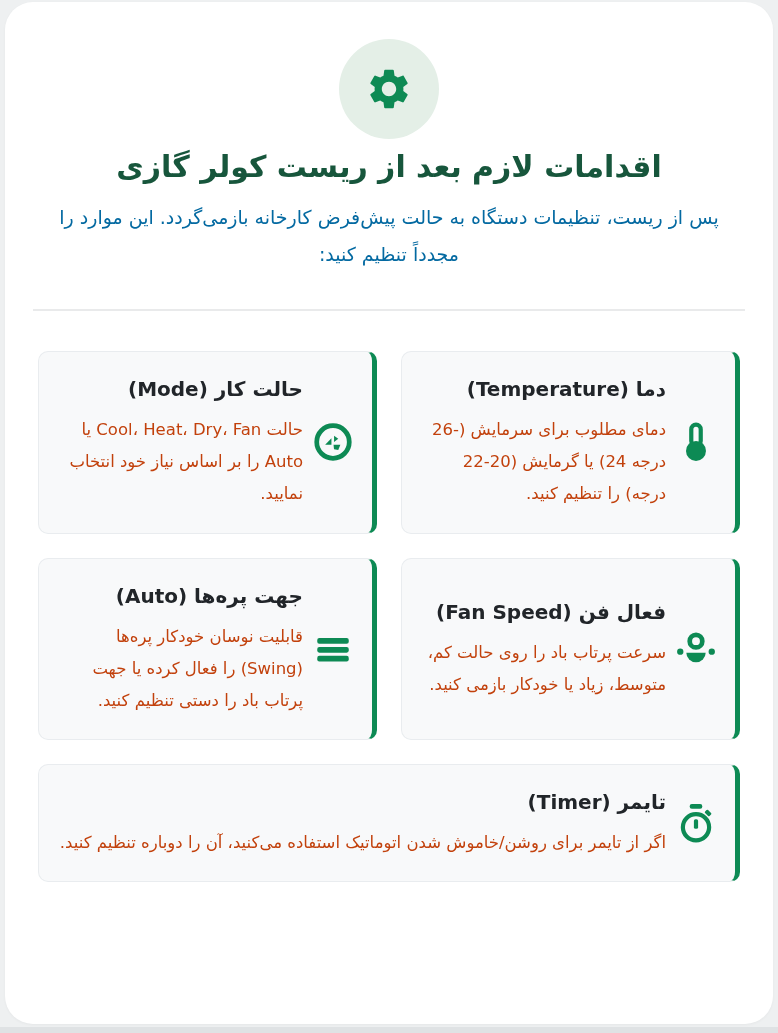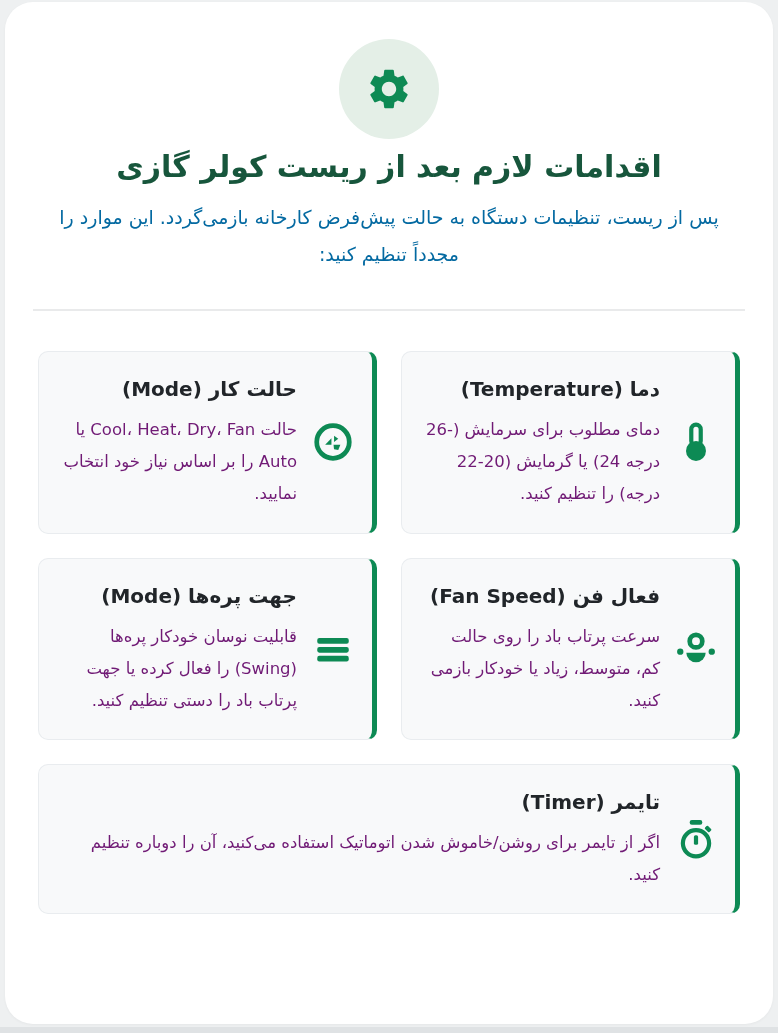--- a/index.html
+++ b/index.html
@@ -57,42 +57,42 @@
     gap: 24px;
   }
   .card {
     background: #f8f9fa;
     border: 1px solid #e9ecef;
     border-right: 5px solid #0d8a54;
     border-radius: 10px;
     padding: 22px 18px 22px 20px;
     display: flex;
     align-items: center;
-    gap: 15px;
+    gap: 9px;
   }
   .card.full { grid-column: 1 / -1; }
   .card .icon-wrap {
     flex: 0 0 42px;
     width: 42px;
     display: flex; align-items: center; justify-content: center;
     color: #0d8a54;
   }
   .card .icon-wrap svg { width: 42px; height: 42px; }
   .card .txt { flex: 1 1 auto; text-align: right; }
   .card h3 {
     font-size: 20px;
     font-weight: 700;
     color: #212529;
     margin-bottom: 10px;
     line-height: 1.5;
   }
   .card p {
     font-size: 16.5px;
     line-height: 1.95;
-    color: #701a75;
+    color: #c2410c;
   }
 </style>
 </head>
 <body>
 
 <div class="sheet">
 
   <div class="badge">
     <svg viewBox="0 0 24 24" fill="currentColor" aria-hidden="true">
       <path d="M19.14 12.94c.04-.3.06-.61.06-.94 0-.32-.02-.64-.07-.94l2.03-1.58c.18-.14.23-.41.12-.61l-1.92-3.32c-.12-.22-.37-.29-.59-.22l-2.39.96c-.5-.38-1.03-.7-1.62-.94l-.36-2.54c-.04-.24-.24-.41-.48-.41h-3.84c-.24 0-.43.17-.47.41L9.25 5.35c-.59.24-1.13.57-1.62.94L5.24 5.33c-.22-.08-.47 0-.59.22L2.74 8.87c-.12.21-.08.47.12.61l2.03 1.58c-.05.3-.09.63-.09.94s.02.64.07.94l-2.03 1.58c-.18.14-.23.41-.12.61l1.92 3.32c.12.22.37.29.59.22l2.39-.96c.5.38 1.03.7 1.62.94l.36 2.54c.05.24.24.41.48.41h3.84c.24 0 .44-.17.47-.41l.36-2.54c.59-.24 1.13-.56 1.62-.94l2.39.96c.22.08.47 0 .59-.22l1.92-3.32c.12-.22.07-.47-.12-.61l-2.01-1.58zM12 15.6c-1.98 0-3.6-1.62-3.6-3.6s1.62-3.6 3.6-3.6 3.6 1.62 3.6 3.6-1.62 3.6-3.6 3.6z"></path>
@@ -152,21 +152,21 @@
 
     <div class="card">
       <div class="icon-wrap">
         <svg viewBox="0 0 40 40" aria-hidden="true">
           <rect x="5" y="9.5" width="30" height="5.5" rx="2" fill="currentColor"></rect>
           <rect x="5" y="18" width="30" height="5.5" rx="2" fill="currentColor"></rect>
           <rect x="5" y="26.5" width="30" height="5.5" rx="2" fill="currentColor"></rect>
         </svg>
       </div>
       <div class="txt">
-        <h3>جهت پره‌ها (Mode)</h3>
+        <h3>جهت پره‌ها (Auto)</h3>
         <p>قابلیت نوسان خودکار پره‌ها (Swing) را فعال کرده یا جهت پرتاب باد را دستی تنظیم کنید.</p>
       </div>
     </div>
 
     <div class="card full">
       <div class="icon-wrap">
         <svg viewBox="0 0 40 40" aria-hidden="true">
           <rect x="14" y="2" width="12" height="4.5" rx="2" fill="currentColor"></rect>
           <circle cx="20" cy="24" r="12.5" fill="none" stroke="currentColor" stroke-width="4"></circle>
           <rect x="18" y="16.5" width="4" height="9" rx="1.5" fill="currentColor"></rect>

